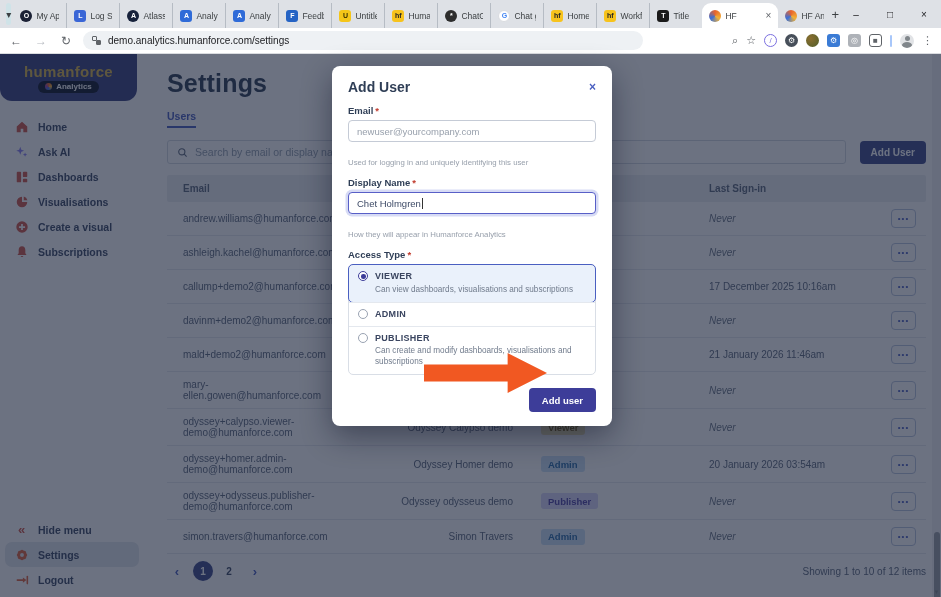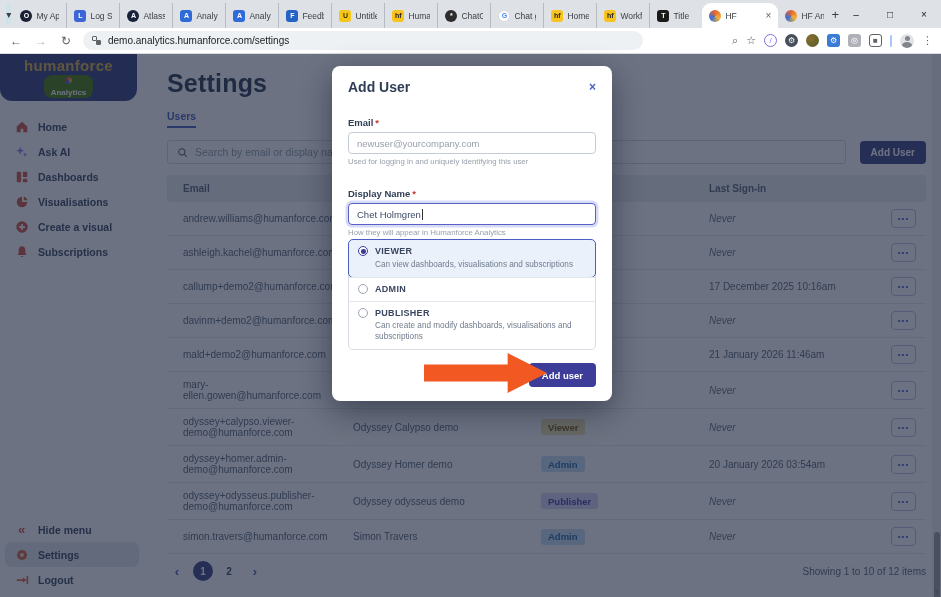--- a/index.html
+++ b/index.html
@@ -49,22 +49,22 @@
   .avatar::after { content:""; position:absolute; left:2px; top:8.5px; width:10px; height:6px; border-radius:50%;
     background:#80868b; }
 
   
   .page { position:absolute; top:54px; left:0; right:0; bottom:0; background:#fff; display:flex;border-radius:18px; }
 
   .sidebar { width:150px; flex:0 0 150px; position:relative; background:#fff; }
   .logo-block { width:137px; height:47px; background:#3A4180; border-radius:0 0 12px 12px;
     display:flex; flex-direction:column; align-items:center; justify-content:center; gap:1px; }
   .brand { color:#D9B64A; font-size:15px; font-weight:bold; letter-spacing:.3px; }
-  .product-pill { background:#4d7c0f; color:#fff; font-size:8px; font-weight:bold; border-radius:8px;
-    padding:1.5px 7px; display:flex; align-items:center; gap:4px;flex-direction:column; }
+  .product-pill { background:#0f172a; color:#fff; font-size:8px; font-weight:bold; border-radius:8px;
+    padding:1.5px 7px; display:flex; align-items:center; gap:4px; }
   .pill-dot { width:7px; height:7px; border-radius:50%;
     background:conic-gradient(#e8632c,#f2b134,#3a6fd8,#8e44ad,#e8632c); }
   .menu { padding-top:13px; }
   .menu-item { display:flex; align-items:center; gap:9px; padding:5px 14px; font-size:10.5px; font-weight:bold;
     color:#3D4A66; }
   .menu-item .icn { width:15px; height:15px; display:flex; align-items:center; justify-content:center; }
   .menu-item .icn svg { width:14px; height:14px; }
   .menu-item .glyph { font-size:13px; line-height:1; font-weight:bold; }
   .menu-footer { position:absolute; bottom:5px; left:0; right:6px; }
   .menu-footer .menu-item.active-item { background:#E5E8EE; border-radius:7px; margin:0 5px; padding:5px 9px; }
@@ -82,21 +82,21 @@
   .search-box input::placeholder { color:#94A0AF; }
   .btn-primary { background:#3E4A8C; color:#fff; border:none; border-radius:4px; font-size:10px; font-weight:bold;
     padding:6px 11px; font-family:"Liberation Sans", sans-serif; }
 
   .table { margin-top:11px; }
   .thead { display:flex; background:#ECEEF2; border-radius:2px; font-size:10px; font-weight:bold; color:#5E6A7E;
     padding:8px 0; }
   .trow { display:flex; align-items:center; border-bottom:1px solid #E6E9EE; font-size:10px; color:#5E6A7E;
     padding:7px 0; min-height:33px; }
   .c-email { width:186px; padding-left:16px; padding-right:14px; overflow-wrap:break-word; }
-  .c-display { width:188px; padding-right:28px; }
+  .c-display { width:188px; padding-right:28px;text-align:right; }
   .c-access { width:168px; }
   .c-signin { width:180px; }
   .c-actions { flex:1; display:flex; justify-content:flex-end; padding-right:10px; }
   .never { font-style:italic; color:#6B7686;text-align:center; }
   .badge { display:inline-block; font-size:9.5px; font-weight:bold; border-radius:3px; padding:2.5px 7px; }
   .badge.viewer { background:#F2E3AE; color:#7A6012; }
   .badge.admin { background:#CBE2F7; color:#2B6CAB; }
   .badge.publisher { background:#D8D5F8; color:#5146A8; }
   .dots-btn { width:25px; height:19px; border:1px solid #B9C6DD; border-radius:4px; background:#fff;
     color:#4A5FC1; font-size:8px; line-height:17px; text-align:center; letter-spacing:1px; }
@@ -114,28 +114,28 @@
   .scroll-thumb { position:absolute; right:1.5px; top:478px; width:6px; height:82px; border-radius:3px; background:#9aa0a6; }
   .scroll-arrow { position:absolute; right:0; bottom:2px; width:9px; text-align:center; font-size:6px; color:#80868b; }
 
   
   .overlay { position:absolute; inset:0; background:rgba(22,32,55,0.63); z-index:10; }
   .modal { position:absolute; left:332px; top:12px; width:280px; background:#fff; border-radius:8px; z-index:20;
     box-shadow:0 10px 30px rgba(10,15,35,.45); padding:13px 16px 14px 16px; }
   .modal-head { display:flex; align-items:center; justify-content:space-between; }
   .modal-title { font-size:14px; font-weight:bold; color:#2F3E56; }
   .modal-close { font-size:12px; color:#4A5FC1; font-weight:bold; }
-  .field-label { font-size:9.5px; font-weight:bold; color:#2F3E56; margin-top:22px; margin-bottom:4px; }
+  .field-label { font-size:9.5px; font-weight:bold; color:#2F3E56; margin-top:10px; margin-bottom:4px; }
   .req { color:#C0392B; margin-left:2px; }
   .tinput { height:22px; border:1px solid #C5CBD6; border-radius:4px; display:flex; align-items:center;
     padding:0 8px; font-size:9.5px; background:#fff; }
   .tinput.placeholder-style { color:#98A0AC; }
   .tinput.focused { border:1.5px solid #585FC7; box-shadow:0 0 0 2.5px #D7DBF5; color:#3D4A66; }
   .caret { display:inline-block; width:1px; height:11px; background:#333; margin-left:1px; }
-  .helper { font-size:7.8px; color:#98A0AC; margin-top:3px; }
+  .helper { font-size:7.8px; color:#98A0AC; margin-top:16px; }
   .access-group { border:1px solid #D9DEE6; border-radius:5px; margin-top:2px; }
   .access-opt { padding:6px 9px 7px 9px; position:relative; }
   .access-opt + .access-opt { border-top:1px solid #E4E8EE; }
   .access-opt.selected { background:#EAF1FB; border:1px solid #4A5FC1; border-radius:5px; margin:-1px; }
   .opt-head { display:flex; align-items:center; gap:7px; }
   .radio { width:10px; height:10px; border:1px solid #9AA3B2; border-radius:50%; background:#fff; flex:0 0 10px; }
   .radio.checked { border:1px solid #3D3D99; position:relative; }
   .radio.checked::after { content:""; position:absolute; left:2px; top:2px; width:4.5px; height:4.5px;
     border-radius:50%; background:#3D3D99; }
   .opt-name { font-size:9px; font-weight:bold; color:#3A4560; letter-spacing:.3px; }
@@ -494,20 +494,23 @@
 
       <div class="field-label">
         <span>Display Name</span><span class="req">*</span>
       </div>
       <div class="tinput focused">
         <span>Chet Holmgren</span>
           <span class="caret"></span>
       </div>
       <div class="helper">How they will appear in Humanforce Analytics</div>
 
+      <div class="field-label">
+        <span>Access Type</span><span class="req">*</span>
+      </div>
       <div class="access-group" id="access-group">
           <div class="access-opt selected">
             <div class="opt-head">
               <span class="radio checked"></span>
               <span class="opt-name">VIEWER</span>
             </div>
             <div class="opt-desc">Can view dashboards, visualisations and subscriptions</div>
           </div>
           <div class="access-opt">
             <div class="opt-head">

